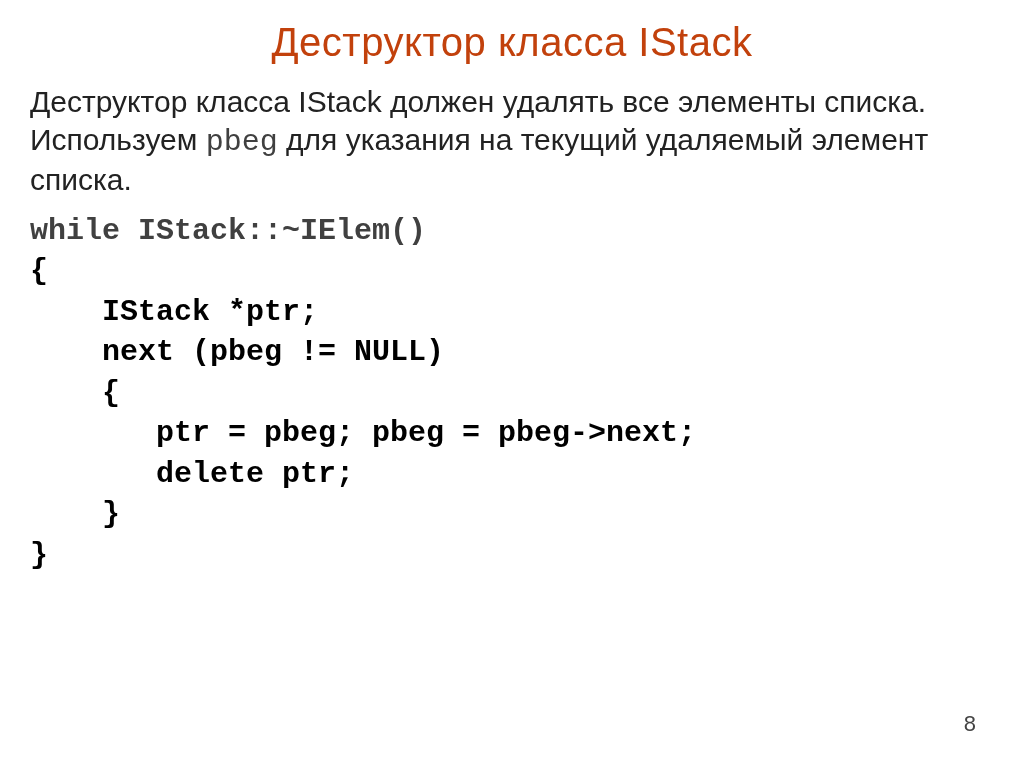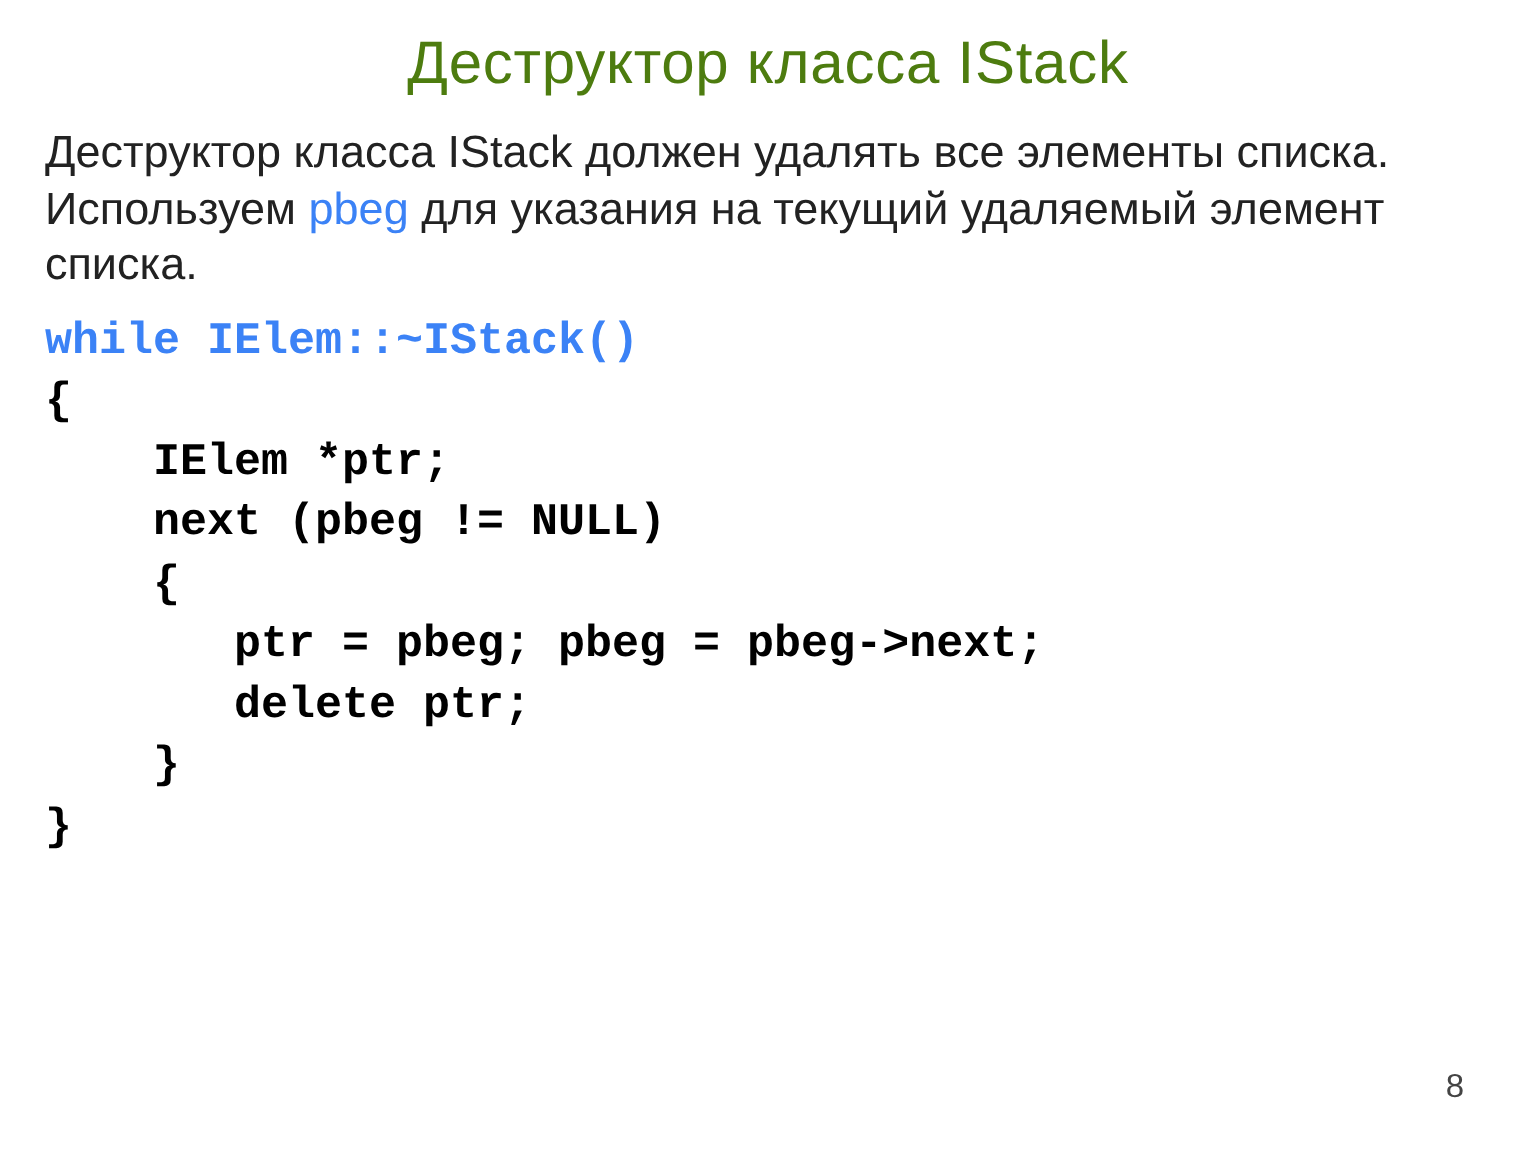--- a/index.html
+++ b/index.html
@@ -14,33 +14,34 @@
   .slide {
     width: 1024px;
     height: 767px;
     box-sizing: border-box;
     padding: 20px 30px 30px 30px;
     position: relative;
   }
   .title {
     text-align: center;
     font-size: 40px;
-    color: #4d7c0f;
+    color: #c2410c;
     font-weight: 400;
     margin: 0 0 18px 0;
     letter-spacing: 0.5px;
   }
   .body-text {
     font-size: 30px;
     color: #222;
     line-height: 1.25;
     margin: 0 0 12px 0;
   }
   .red {
-    color: #3b82f6;
+    color: #404040;
+    font-family: Liberation Mono, monospace;
   }
   .code {
     font-family: "Courier New", Courier, monospace;
     font-size: 30px;
     font-weight: bold;
     line-height: 1.35;
     color: #000;
     white-space: pre;
   }
   .page-num {
@@ -54,23 +55,23 @@
 </head>
 <body>
 
 <div class="slide">
   <h1 class="title">Деструктор класса IStack</h1>
 
   <p class="body-text">
     <span>Деструктор класса IStack должен удалять все элементы списка. Используем </span><span class="red">pbeg</span><span> для указания на текущий удаляемый элемент списка.</span>
   </p>
 
-  <div class="code"><span class="red">while</span><span class="red"> IElem::~IStack()</span>
+  <div class="code"><span class="red">while</span><span class="red"> IStack::~IElem()</span>
 <span>{</span>
-<span>    IElem *ptr;</span>
+<span>    IStack *ptr;</span>
 <span>    next (pbeg != NULL)</span>
 <span>    {</span>
 <span>       ptr = pbeg; pbeg = pbeg-&gt;next;</span>
 <span>       delete ptr;</span>
 <span>    }</span>
 <span>}</span></div>
 
   <div class="page-num">8</div>
 </div>
 

